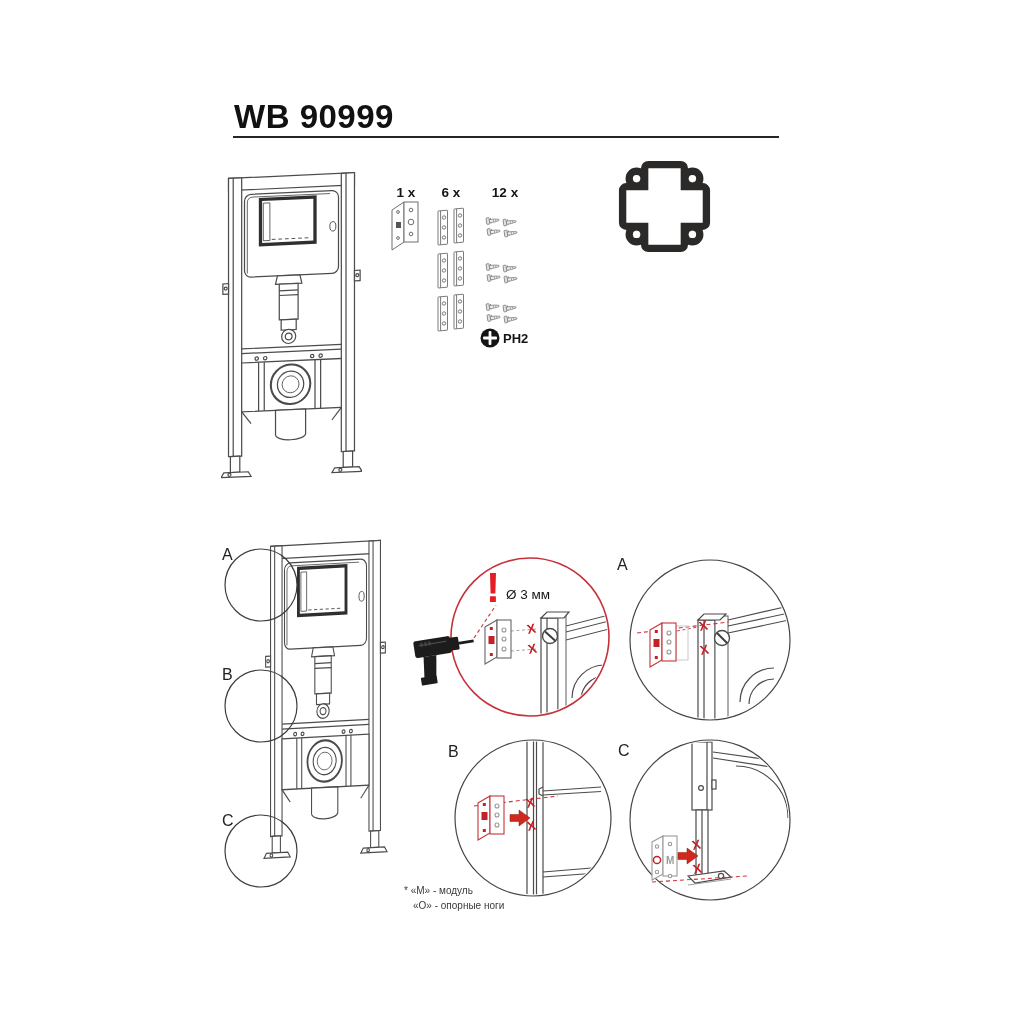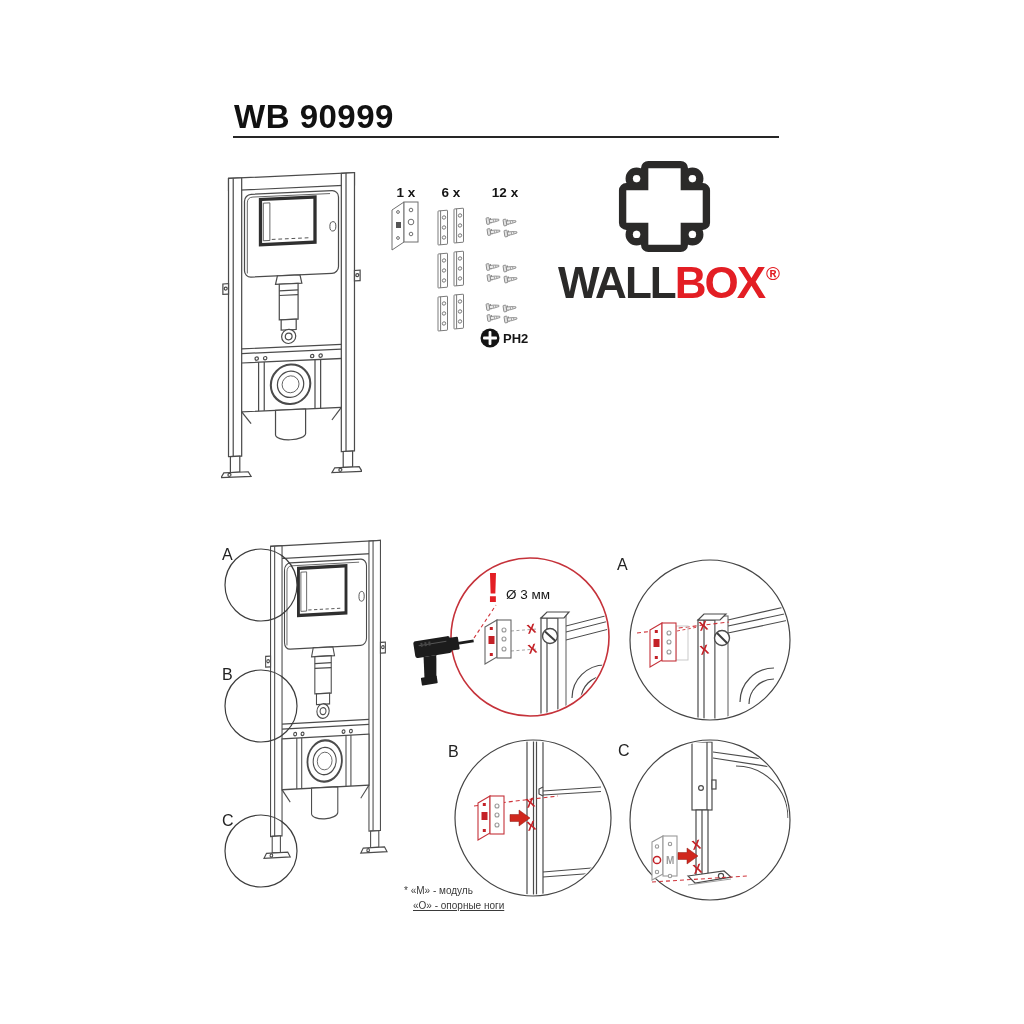--- a/index.html
+++ b/index.html
@@ -15,21 +15,21 @@
   #logo-cross{display:block;margin-left:60px;}
   #logo-word{position:absolute;left:2px;top:100px;font-size:44px;font-weight:bold;
              letter-spacing:-2px;white-space:nowrap;}
   .brand-dark{color:#2b2a29;}
   .brand-red{color:#e31e24;}
   #logo-reg{font-size:19px;font-weight:bold;color:#e31e24;position:relative;top:-18px;
             letter-spacing:0;margin-left:2px;}
   #bottom-svg{position:absolute;left:200px;top:530px;}
   #footnote{position:absolute;left:404px;top:883px;font-size:10px;color:#3a3a3a;
             line-height:15px;}
-  #footnote .fn2{padding-left:9px;text-decoration:underline;}
+  #footnote .fn2{padding-left:9px;}
   svg text{font-family:"Liberation Sans",sans-serif;}
   .callout-letter{font-size:16px;fill:#222;}
   .xmark{font-size:13px;font-weight:bold;fill:#c42127;}
 </style>
 </head>
 <body>
 
 <svg width="0" height="0" style="position:absolute" aria-hidden="true">
   <defs>
 
@@ -181,23 +181,20 @@
           <circle cx="104" cy="104" r="5"></circle>
       </g>
       <g fill="#ffffff">
         <path d="M44,14 H88 V44 H118 V88 H88 V118 H44 V88 H14 V44 H44 Z"></path>
         <circle cx="28" cy="28" r="5"></circle>
           <circle cx="104" cy="28" r="5"></circle>
         <circle cx="28" cy="104" r="5"></circle>
           <circle cx="104" cy="104" r="5"></circle>
       </g>
     </svg>
-    <div id="logo-word">
-      <span class="brand-dark">WALL</span><span class="brand-red">BOX</span><span id="logo-reg">®</span>
-    </div>
   </div>
 
   <svg id="bottom-svg" width="620" height="400" viewBox="0 0 620 400">
     <defs>
       <clipPath id="clipR">
           <circle cx="330" cy="107" r="77.5"></circle>
         </clipPath>
       <clipPath id="clipA">
           <circle cx="510" cy="110" r="78.5"></circle>
         </clipPath>

